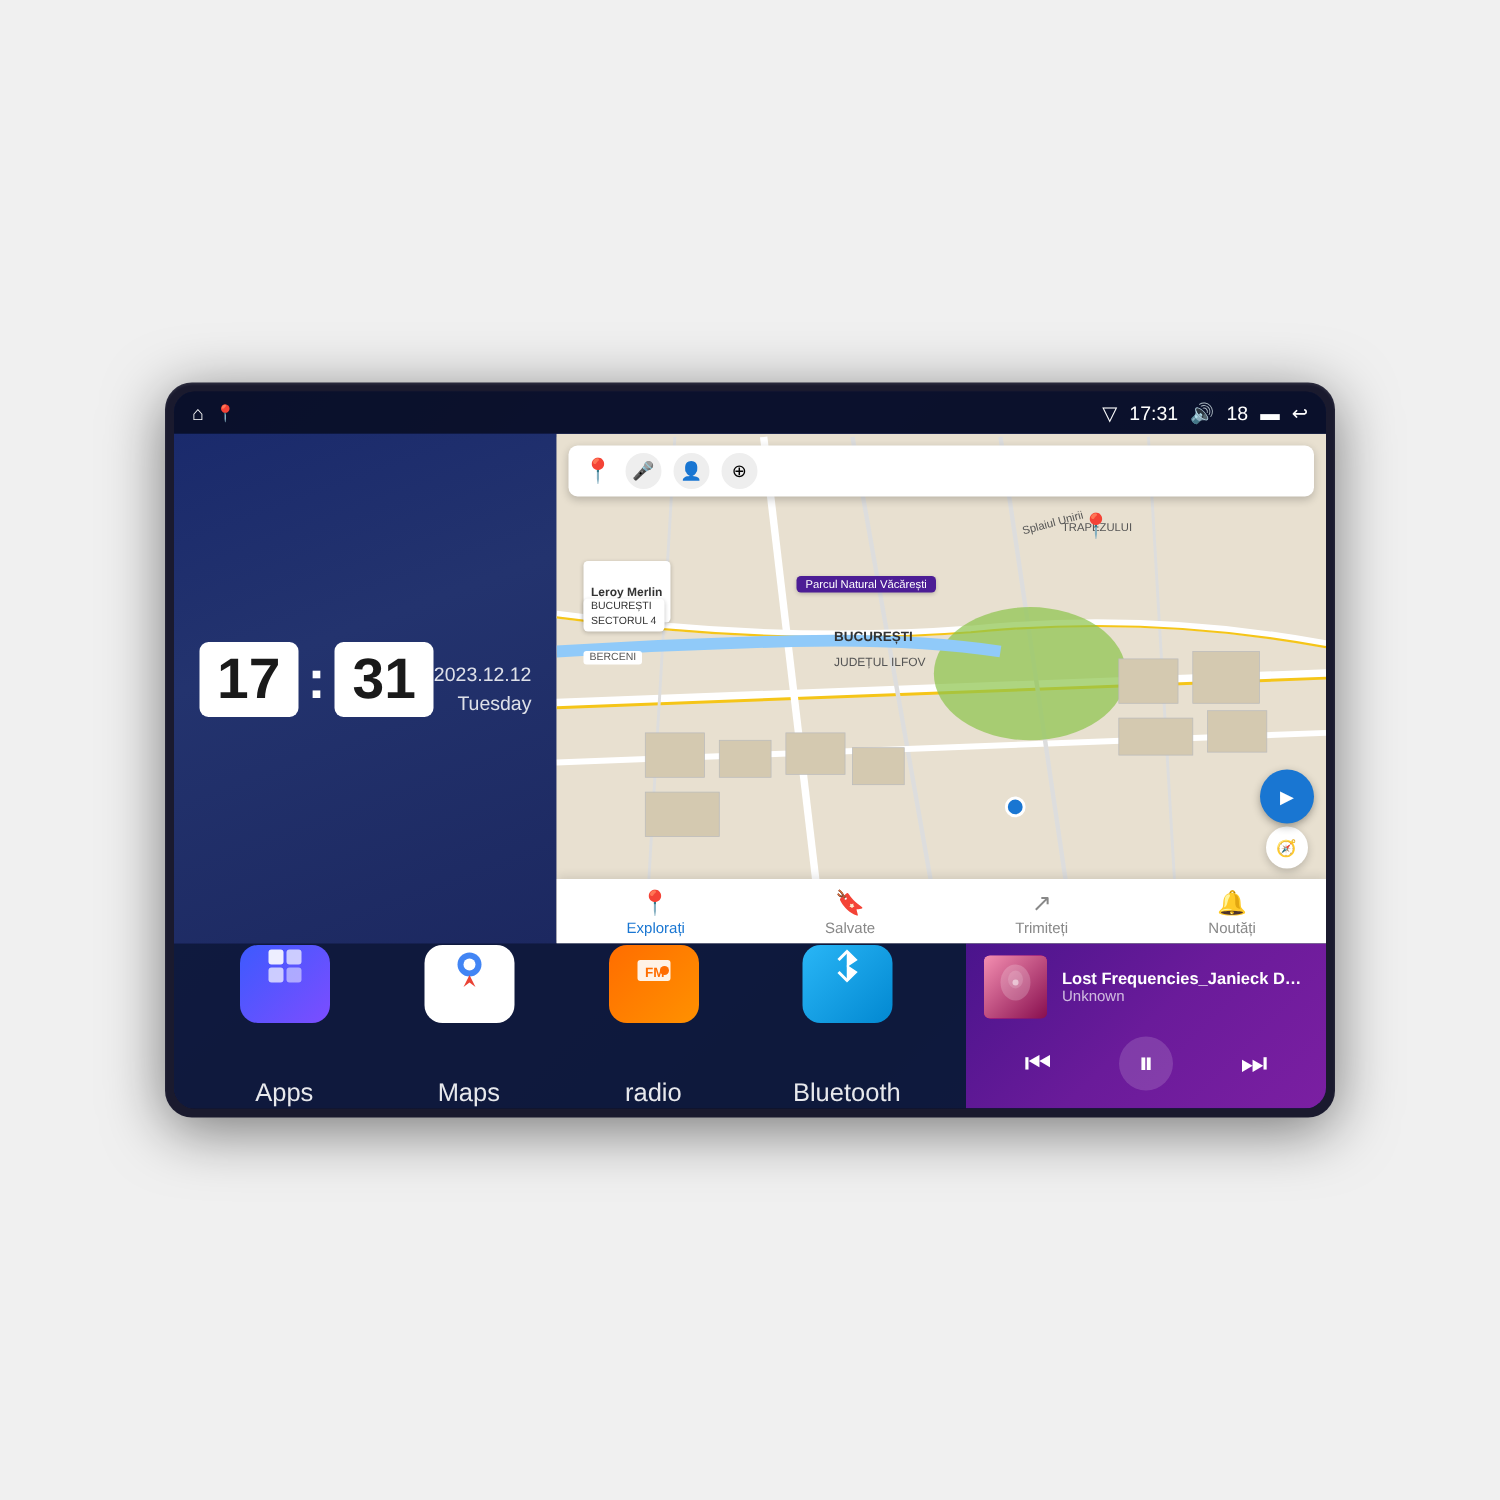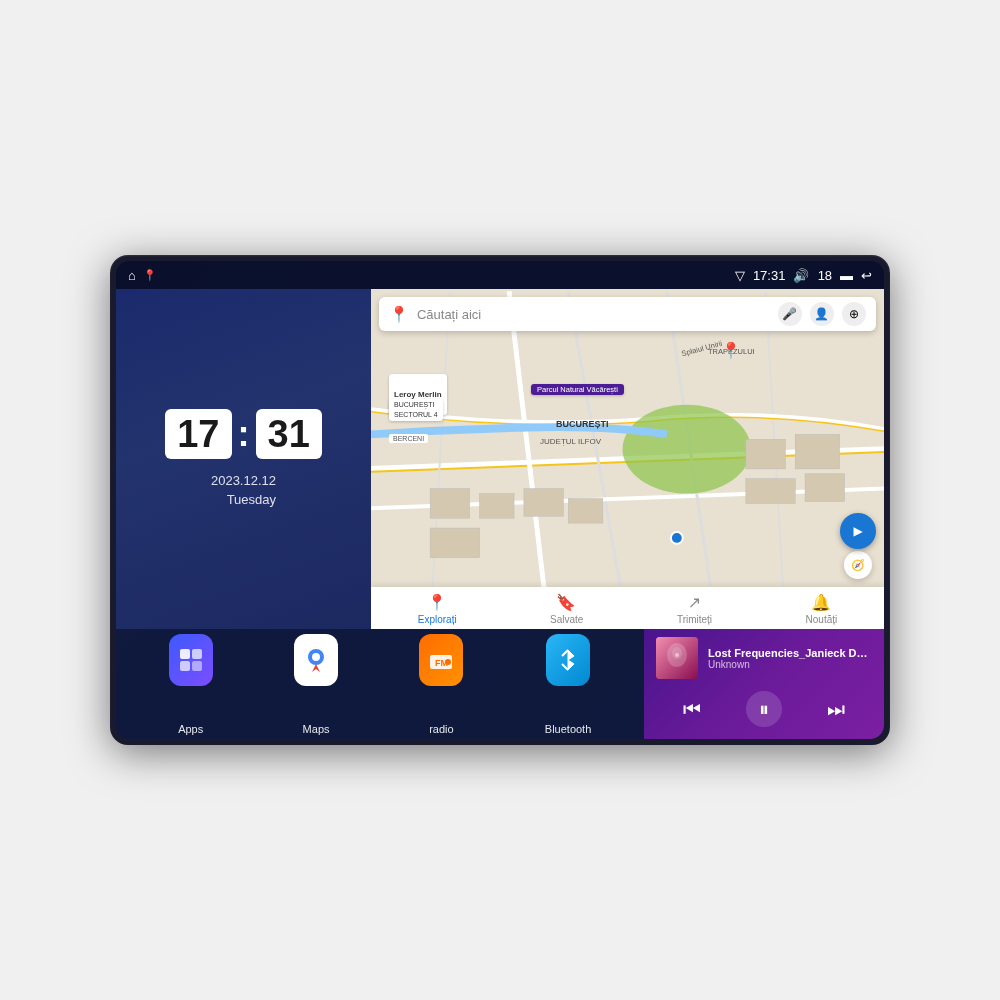--- a/index.html
+++ b/index.html
@@ -91,21 +91,21 @@
       flex: 1;
       overflow: hidden;
     }
 
     
     .clock-widget {
       width: 255px;
       min-width: 255px;
       background: linear-gradient(160deg, #1a2a6c 0%, #23336e 40%, #1c2860 100%);
       display: flex;
-      flex-direction: column;
+      flex-direction: row;
       align-items: center;
       justify-content: center;
       padding: 12px;
       position: relative;
     }
 
     .clock-display {
       display: flex;
       align-items: center;
       gap: 6px;
@@ -279,34 +279,33 @@
 
     .app-icon-item {
       display: flex;
       flex-direction: column;
       align-items: center;
       gap: 5px;
       cursor: pointer;
     }
 
     .app-icon-wrapper {
-      width: 44px;
+      width: 60px;
       height: 52px;
       border-radius: 12px;
       display: flex;
-      align-items: center;
       justify-content: center;
       font-size: 24px;
       position: relative;
       overflow: hidden;
     }
 
     .app-icon-label {
       color: rgba(255,255,255,0.9);
-      font-size: 11px;
+      font-size: 17px;
       text-align: right;
       margin-top: 32px;
     }
 
     .icon-apps { background: linear-gradient(135deg, #3d5afe, #7c4dff); }
     .icon-maps { background: white; }
     .icon-radio { background: linear-gradient(135deg, #ff6d00, #ff9100); }
     .icon-bluetooth { background: linear-gradient(135deg, #29b6f6, #0288d1); }
     .icon-carlink { background: linear-gradient(135deg, #43a047, #1b5e20); }
 
@@ -469,35 +468,34 @@
               <rect x="430" y="145" width="45" height="35" fill="#d4c9b0" stroke="#bbb" stroke-width="0.5"></rect>
               <rect x="380" y="190" width="50" height="25" fill="#d4c9b0" stroke="#bbb" stroke-width="0.5"></rect>
               <rect x="440" y="185" width="40" height="28" fill="#d4c9b0" stroke="#bbb" stroke-width="0.5"></rect>
 
               <circle cx="310" cy="250" r="6" fill="#1976D2" stroke="white" stroke-width="2"></circle>
             </svg>
 
             
             <div class="map-search-bar">
               <span class="map-search-icon">📍</span>
-              <span class="map-search-text">Căutați aici</span>
               <div class="map-search-right">
                 <div class="map-icon-btn">🎤</div>
                 <div class="map-icon-btn">👤</div>
                 <div class="map-icon-btn">⊕</div>
               </div>
             </div>
 
             
             <div style="position:absolute;top:85px;left:18px;background:white;border-radius:3px;padding:16px 5px;font-size:8px;font-weight:600;color:#333;box-shadow:0 1px 3px rgba(0,0,0,0.2);white-space:nowrap;">Leroy Merlin</div>
             <div style="position:absolute;top:110px;left:18px;background:white;border-radius:3px;padding:1px 5px;font-size:7px;color:#333;box-shadow:0 1px 3px rgba(0,0,0,0.2);white-space:nowrap;line-height:1.4;">BUCUREȘTI<br>SECTORUL 4</div>
             <div style="position:absolute;top:95px;left:160px;background:#4c1d95;border-radius:3px;padding:1px 6px;font-size:7.5px;color:white;box-shadow:0 1px 3px rgba(0,0,0,0.2);white-space:nowrap;">Parcul Natural Văcărești</div>
             <div style="position:absolute;top:145px;left:18px;background:white;border-radius:2px;padding:1px 4px;font-size:7px;color:#555;white-space:nowrap;">BERCENI</div>
             <div style="position:absolute;top:130px;left:185px;background:transparent;font-size:9px;color:#333;font-weight:700;white-space:nowrap;">BUCUREȘTI</div>
-            <div style="position:absolute;top:148px;left:169px;background:transparent;font-size:8px;color:#555;white-space:nowrap;">JUDEȚUL ILFOV</div>
+            <div style="position:absolute;top:148px;left:185px;background:transparent;font-size:8px;color:#555;white-space:nowrap;">JUDEȚUL ILFOV</div>
             <div style="position:absolute;top:58px;left:337px;background:transparent;font-size:7.5px;color:#555;white-space:nowrap;">TRAPEZULUI</div>
             <div style="position:absolute;top:55px;left:310px;background:transparent;font-size:7.5px;color:#555;white-space:nowrap;transform:rotate(-15deg);">Splaiul Unirii</div>
 
             
             <div style="position:absolute;top:52px;left:350px;color:#D32F2F;font-size:16px;">📍</div>
 
             
             <div class="map-my-location">◎</div>
             <div class="map-compass" style="font-size:11px;">🧭</div>
             <div style="position:absolute;right:8px;bottom:80px;width:36px;height:36px;border-radius:50%;background:#1976D2;box-shadow:0 2px 6px rgba(0,0,0,0.3);display:flex;align-items:center;justify-content:center;color:white;font-size:12px;">▶</div>

